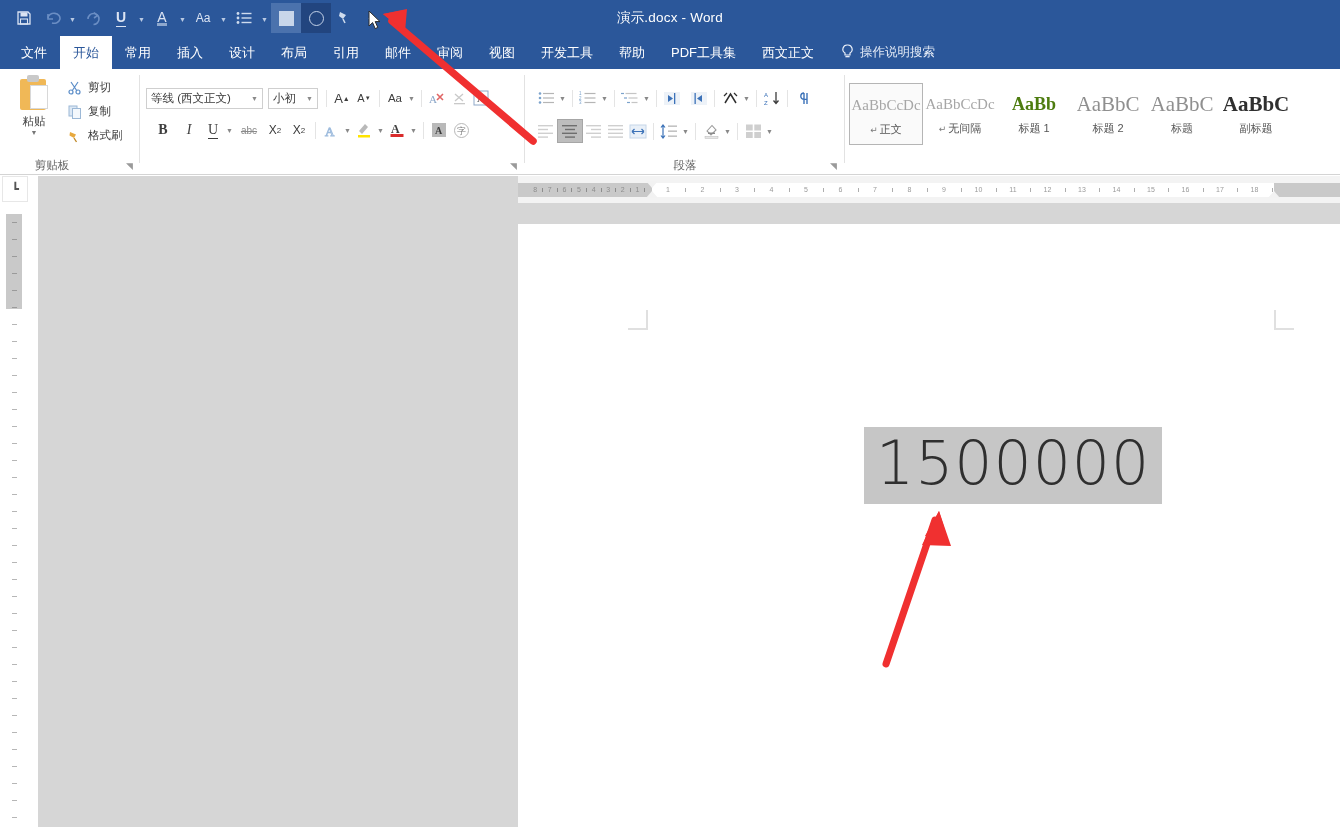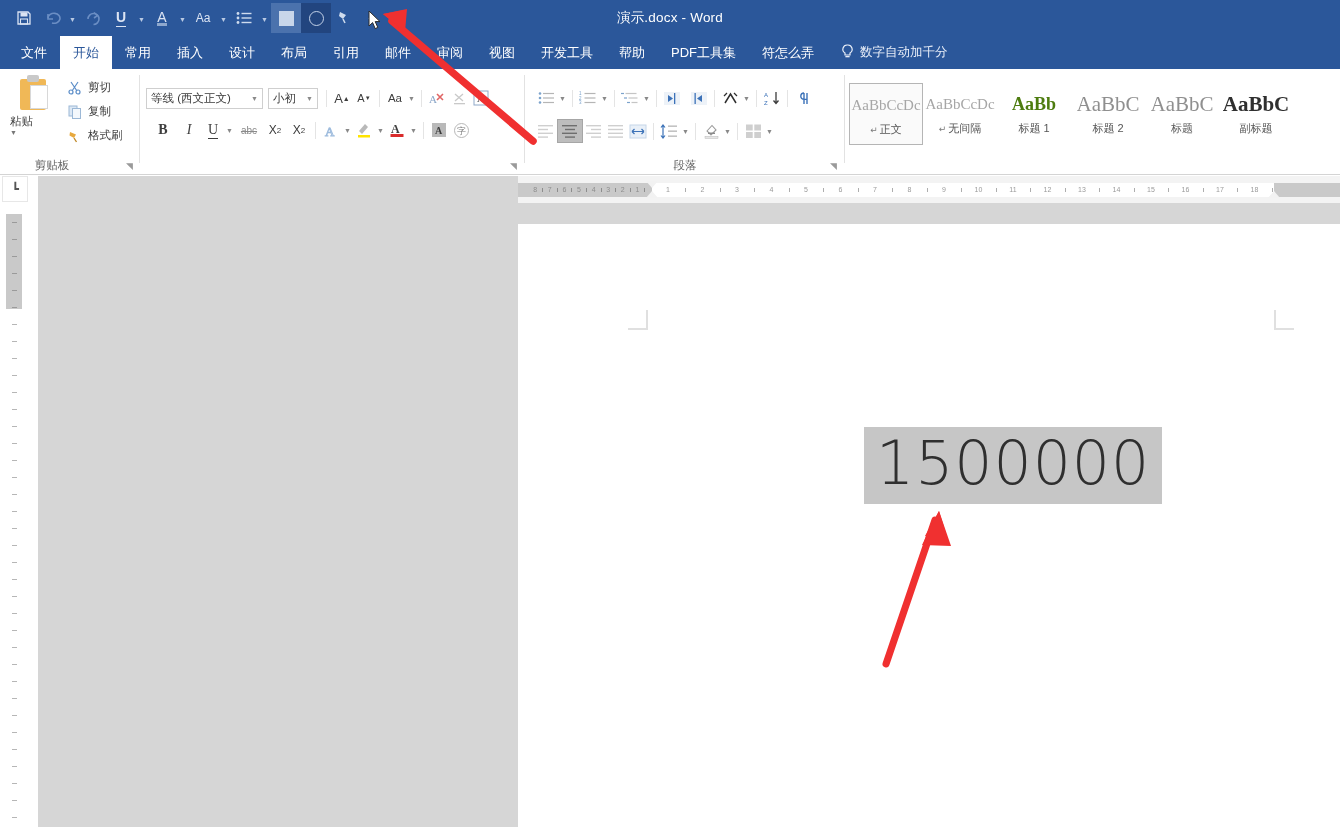--- a/index.html
+++ b/index.html
@@ -66,21 +66,21 @@
   .rgroup { position: absolute; top: 0; height: 106px; }
   .rgroup-label {
     position: absolute; bottom: 2px; width: 100%; text-align: center;
     font-size: 11.5px; color: #666; }
   .rgroup-sep { position:absolute; top: 6px; width: 1px; height: 88px; background: #e2e2e2; }
   .dlg-launcher {
     position: absolute; bottom: 4px; font-size: 9px; color: #9a9a9a;
   }
 
   
-  .paste-btn { position: absolute; left: 10px; top: 6px; width: 48px; }
+  .paste-btn { position: absolute; left: 10px; top: 6px; width: 48px; text-align: center; }
   .paste-icon { width: 34px; height: 38px; margin: 0 auto; position: relative; }
   .clip-body { position:absolute; left: 3px; top: 4px; width: 26px; height: 31px; background: #f0b857; border-radius: 2px; }
   .clip-clip { position:absolute; left: 10px; top: 0px; width: 12px; height: 7px; background: #c9c9c9; border-radius: 2px;}
   .clip-page { position:absolute; left: 13px; top: 10px; width: 18px; height: 24px; background: #ffffff; border: 1px solid #d8d8d8; }
   .paste-label { font-size: 11.5px; color: #444; margin-top: 1px; }
   .paste-caret { font-size: 7px; color: #777; line-height: 7px; }
   .cmd-row { position: absolute; display: flex; align-items: center; gap: 5px; font-size: 11.5px; color: #3c3c3c;}
   .cmd-ico { width: 17px; height: 17px; display:flex; align-items:center; justify-content:center; font-size: 12px;}
 
   
@@ -256,29 +256,29 @@
     <div class="tab">插入</div>
     <div class="tab">设计</div>
     <div class="tab">布局</div>
     <div class="tab">引用</div>
     <div class="tab">邮件</div>
     <div class="tab">审阅</div>
     <div class="tab">视图</div>
     <div class="tab">开发工具</div>
     <div class="tab">帮助</div>
     <div class="tab">PDF工具集</div>
-    <div class="tab">符怎么弄</div>
+    <div class="tab">西文正文</div>
     <div class="tell-me">
       <span class="bulb">
         <svg width="13" height="15" viewBox="0 0 13 15">
             <path d="M6.5 1 A4.3 4.3 0 0 1 9 9 L9 11 L4 11 L4 9 A4.3 4.3 0 0 1 6.5 1 Z" fill="none" stroke="#e8eef8" stroke-width="1.2"></path>
             <rect x="4.4" y="12" width="4.2" height="1.3" fill="#e8eef8"></rect>
           </svg>
       </span>
-      <span>数字自动加千分</span>
+      <span>操作说明搜索</span>
     </div>
   </div>
 
   <div class="ribbon">
 
     <div class="rgroup" style="left:0px;width:140px;">
       <div class="paste-btn">
         <div class="paste-icon">
           <div class="clip-body"></div>
           <div class="clip-clip"></div>

